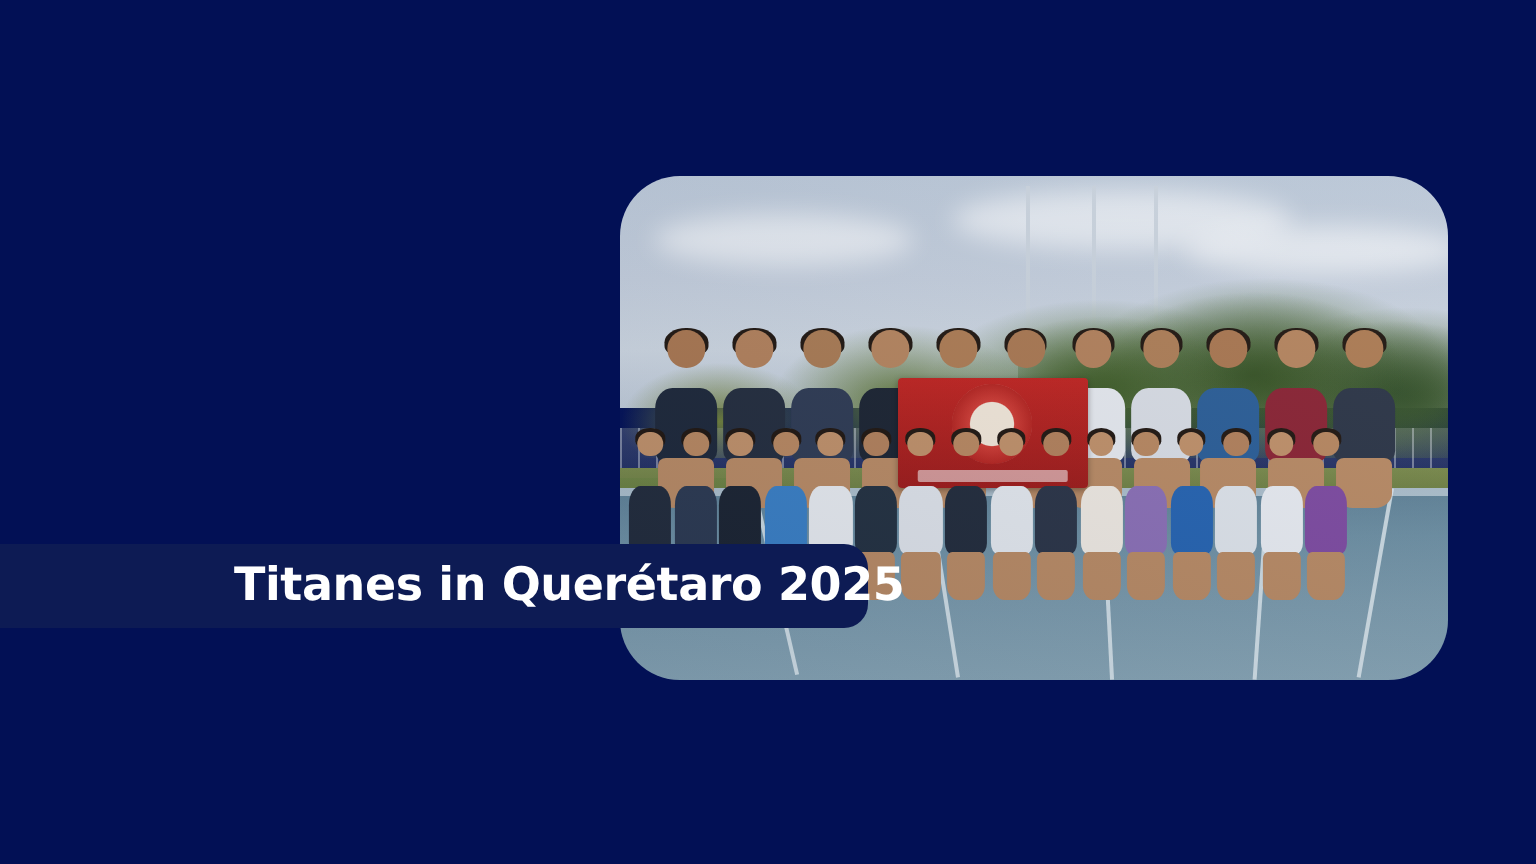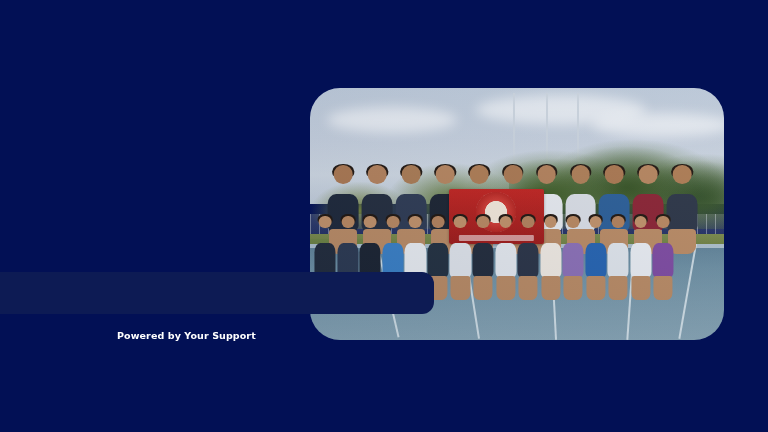--- a/index.html
+++ b/index.html
@@ -461,15 +461,15 @@
             <div class="torso" style="background:#7e4aa0;"></div>
             <div class="legs"></div>
           </div>
       </div>
 
       <div class="photo-shade"></div>
     </div>
   </div>
 
   <div id="title-badge"></div>
-  <p id="subtitle-text">Powered by Your Support</p>
+  <h1 id="title-text">Titanes in Querétaro 2025</h1>
 
 </div>
 
 </body></html>

